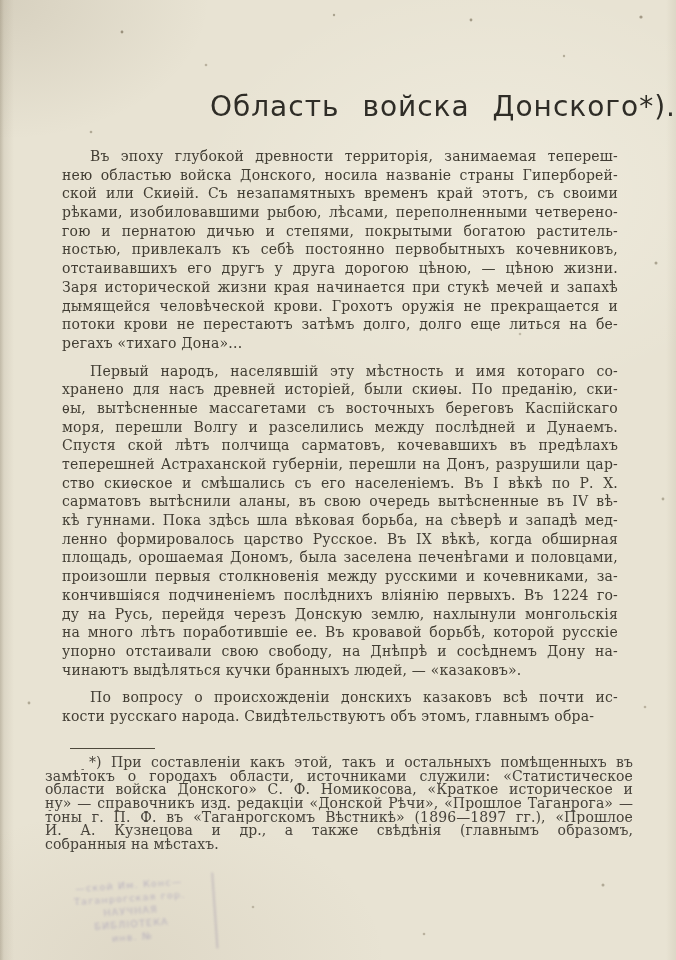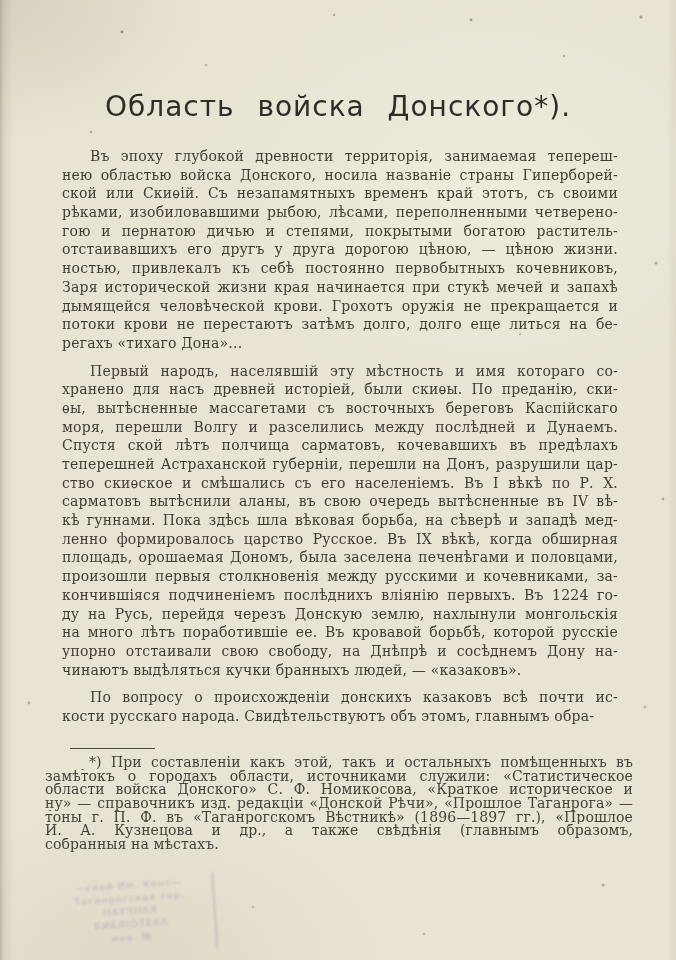--- a/index.html
+++ b/index.html
@@ -27,21 +27,21 @@
       563px 55px 0 0.2px rgba(96,84,60,.4), 90px 131px 0 0.3px rgba(96,84,60,.4),
       655px 262px 0 0.5px rgba(96,84,60,.45), 80px 305px 0 0.3px rgba(96,84,60,.35),
       662px 498px 0 0.4px rgba(96,84,60,.4), 28px 702px 0 0.4px rgba(96,84,60,.4),
       644px 706px 0 0.3px rgba(96,84,60,.35), 602px 884px 0 0.5px rgba(96,84,60,.4),
       423px 933px 0 0.3px rgba(96,84,60,.35), 252px 906px 0 0.3px rgba(96,84,60,.3),
       205px 64px 0 0.3px rgba(96,84,60,.35), 519px 333px 0 0.3px rgba(96,84,60,.3);
   }
 
   .title {
     position:absolute; top:90px; left:0; width:676px;
-    text-align:center; margin:0;
+    text-align:right; margin:0;
     font-family:"DejaVu Sans", sans-serif; font-weight:500;
     font-size:28px; letter-spacing:1px; word-spacing:13px;
     color:#2f2d27;
   }
 
   .body-text { position:absolute; top:147px; left:62px; width:556px; color:#413d33; }
 
   .ln {
     font-size:14px; line-height:18.7px; height:18.7px;
     letter-spacing:0.2px;
@@ -86,22 +86,22 @@
 
   <h1 class="title">Область войска Донского*).</h1>
 
   <div class="body-text">
     <div class="para">
         <div class="ln">Въ эпоху глубокой древности территорія, занимаемая тепереш-</div>
         <div class="ln">нею областью войска Донского, носила названіе страны Гиперборей-</div>
         <div class="ln">ской или Скиѳій. Съ незапамятныхъ временъ край этотъ, съ своими</div>
         <div class="ln">рѣками, изобиловавшими рыбою, лѣсами, переполненными четверено-</div>
         <div class="ln">гою и пернатою дичью и степями, покрытыми богатою раститель-</div>
+        <div class="ln">ностью, привлекалъ къ себѣ постоянно первобытныхъ кочевниковъ,</div>
         <div class="ln">отстаивавшихъ его другъ у друга дорогою цѣною, — цѣною жизни.</div>
-        <div class="ln">ностью, привлекалъ къ себѣ постоянно первобытныхъ кочевниковъ,</div>
         <div class="ln">Заря исторической жизни края начинается при стукѣ мечей и запахѣ</div>
         <div class="ln">дымящейся человѣческой крови. Грохотъ оружія не прекращается и</div>
         <div class="ln">потоки крови не перестаютъ затѣмъ долго, долго еще литься на бе-</div>
         <div class="ln">регахъ «тихаго Дона»...</div>
       </div>
     <div class="para">
         <div class="ln">Первый народъ, населявшій эту мѣстность и имя котораго со-</div>
         <div class="ln">хранено для насъ древней исторіей, были скиѳы. По преданію, ски-</div>
         <div class="ln">ѳы, вытѣсненные массагетами съ восточныхъ береговъ Каспійскаго</div>
         <div class="ln">моря, перешли Волгу и разселились между послѣдней и Дунаемъ.</div>

